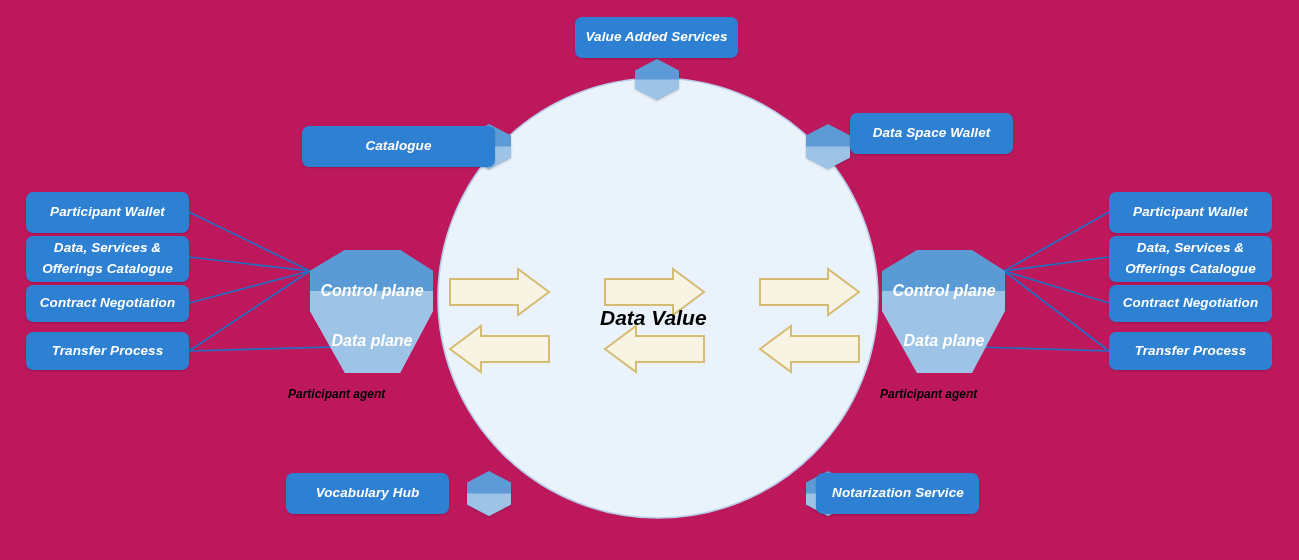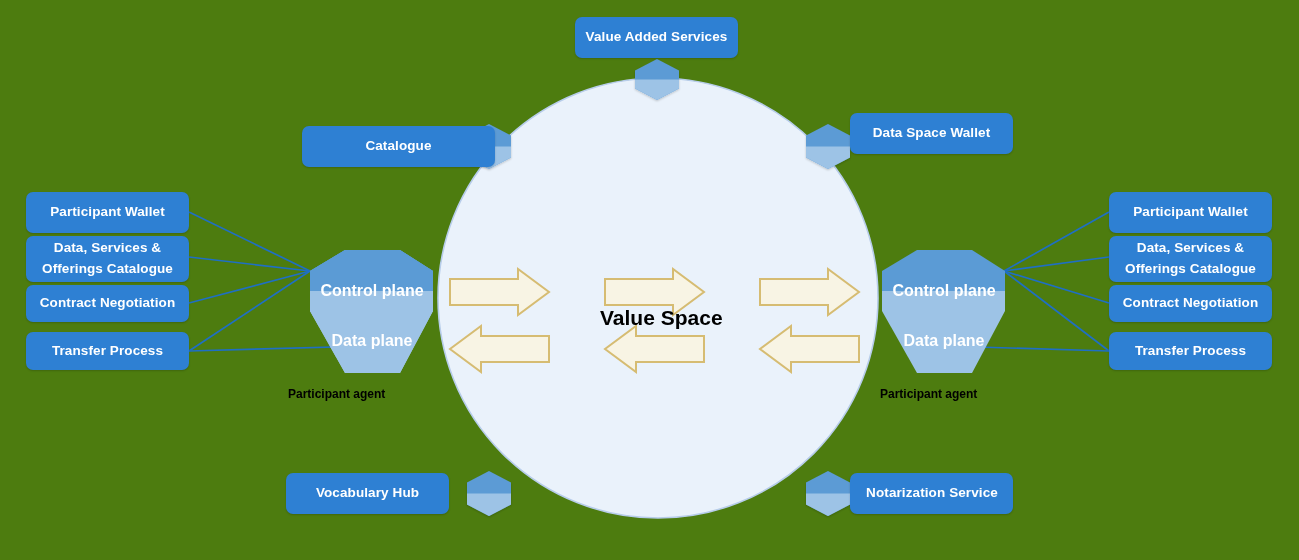--- a/index.html
+++ b/index.html
@@ -7,22 +7,23 @@
     padding: 0;
     background: #ffffff;
   }
   body {
     font-family: "Liberation Sans", sans-serif;
   }
   #canvas {
     position: relative;
     width: 1299px;
     height: 560px;
-    background: #4d7c0f;
+    background: #be185d;
     overflow: hidden;
+    font-style: italic;
   }
   #svg-layer {
     position: absolute;
     left: 0;
     top: 0;
     width: 1299px;
     height: 560px;
   }
   .node-box {
     position: absolute;
@@ -159,21 +160,21 @@
   </div>
 
   <div class="node-box" style="left:850px; top:113px; width:163px; height:41px;">
     <span>Data Space Wallet</span>
   </div>
 
   <div class="node-box" style="left:286px; top:473px; width:163px; height:41px;">
     <span>Vocabulary Hub</span>
   </div>
 
-  <div class="node-box" style="left:850px; top:473px; width:163px; height:41px;padding-left:7px;">
+  <div class="node-box" style="left:816px; top:473px; width:163px; height:41px;padding-left:7px;">
     <span>Notarization Service</span>
   </div>
 
   <div class="node-box" style="left:26px; top:192px; width:163px; height:41px;">
     <span>Participant Wallet</span>
   </div>
 
   <div class="node-box" style="left:26px; top:236px; width:163px; height:46px; flex-direction:column;">
     <span>Data, Services &amp;</span>
     <span>Offerings Catalogue</span>
@@ -220,16 +221,16 @@
 
   <div class="plain-label agent-label" style="left:288px; top:387px;">
     <span>Participant agent</span>
   </div>
 
   <div class="plain-label agent-label" style="left:880px; top:387px;">
     <span>Participant agent</span>
   </div>
 
   <div class="plain-label center-label" style="left:600px; top:306px;">
-    <span>Value Space</span>
+    <span>Data Value</span>
   </div>
 
 </div>
 
 </body></html>

